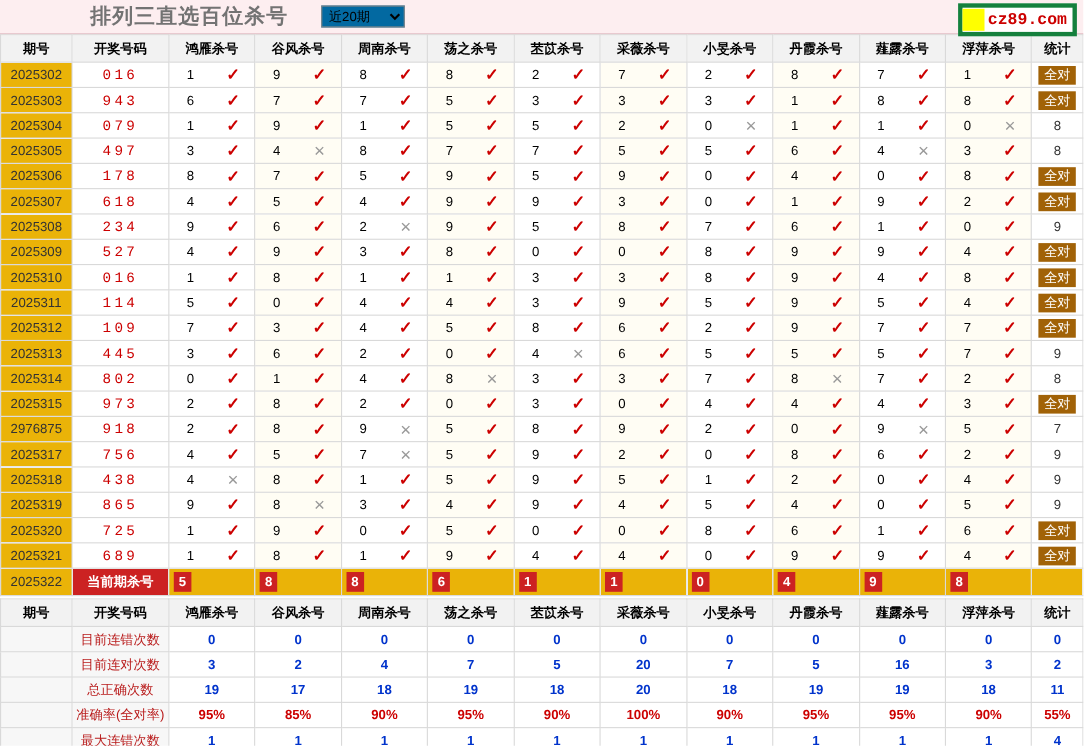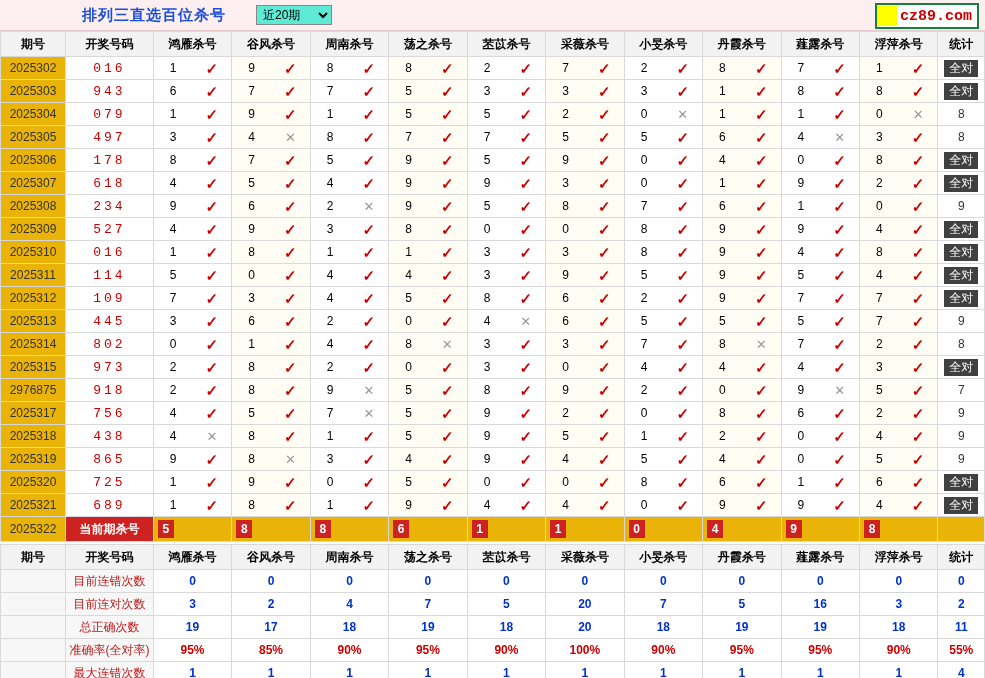--- a/index.html
+++ b/index.html
@@ -18,43 +18,43 @@
   
   .topbar {
     height: 30px;
     background: #fdeef0;
     border-bottom: 1px solid #e8c9cf;
     display: flex;
     align-items: center;
     position: relative;
   }
   .topbar-title {
-    font-size: 15px;
+    font-size: 19px;
     font-weight: bold;
-    color: #1d4ed8;
+    color: #737373;
     margin-left: 82px;
     letter-spacing: 1px;
   }
   .topbar-select {
     margin-left: 30px;
     font-size: 12px;
     font-family: "Liberation Sans", sans-serif;
     padding: 1px 2px;
     border: 1px solid #888;
-    background: #5eead4;
+    background: #0369a1;
     width: 76px;
   }
   .logo {
     position: absolute;
     right: 6px;
     top: 3px;
     display: flex;
     align-items: center;
     height: 22px;
-    border: 2px solid #15803d;
+    border: 4px solid #15803d;
     background: #fff;
   }
   .logo .sq {
     width: 20px;
     height: 20px;
     background: #ffff00;
     display: block;
   }
   .logo .txt {
     font-family: "Liberation Mono", monospace;
@@ -130,21 +130,21 @@
     color: #999999;
     font-size: 13px;
   }
   td.kill.alt { background: #fffdf4; }
   td.stat {
     font-size: 12px;
     color: #333;
   }
   td.stat .badge {
     display: inline-block;
-    background: #404040;
+    background: #a16207;
     color: #fff;
     font-size: 12px;
     padding: 1px 5px;
     line-height: 15px;
   }
   
   tr.current td {
     background: #eab308;
     height: 24px;
   }

